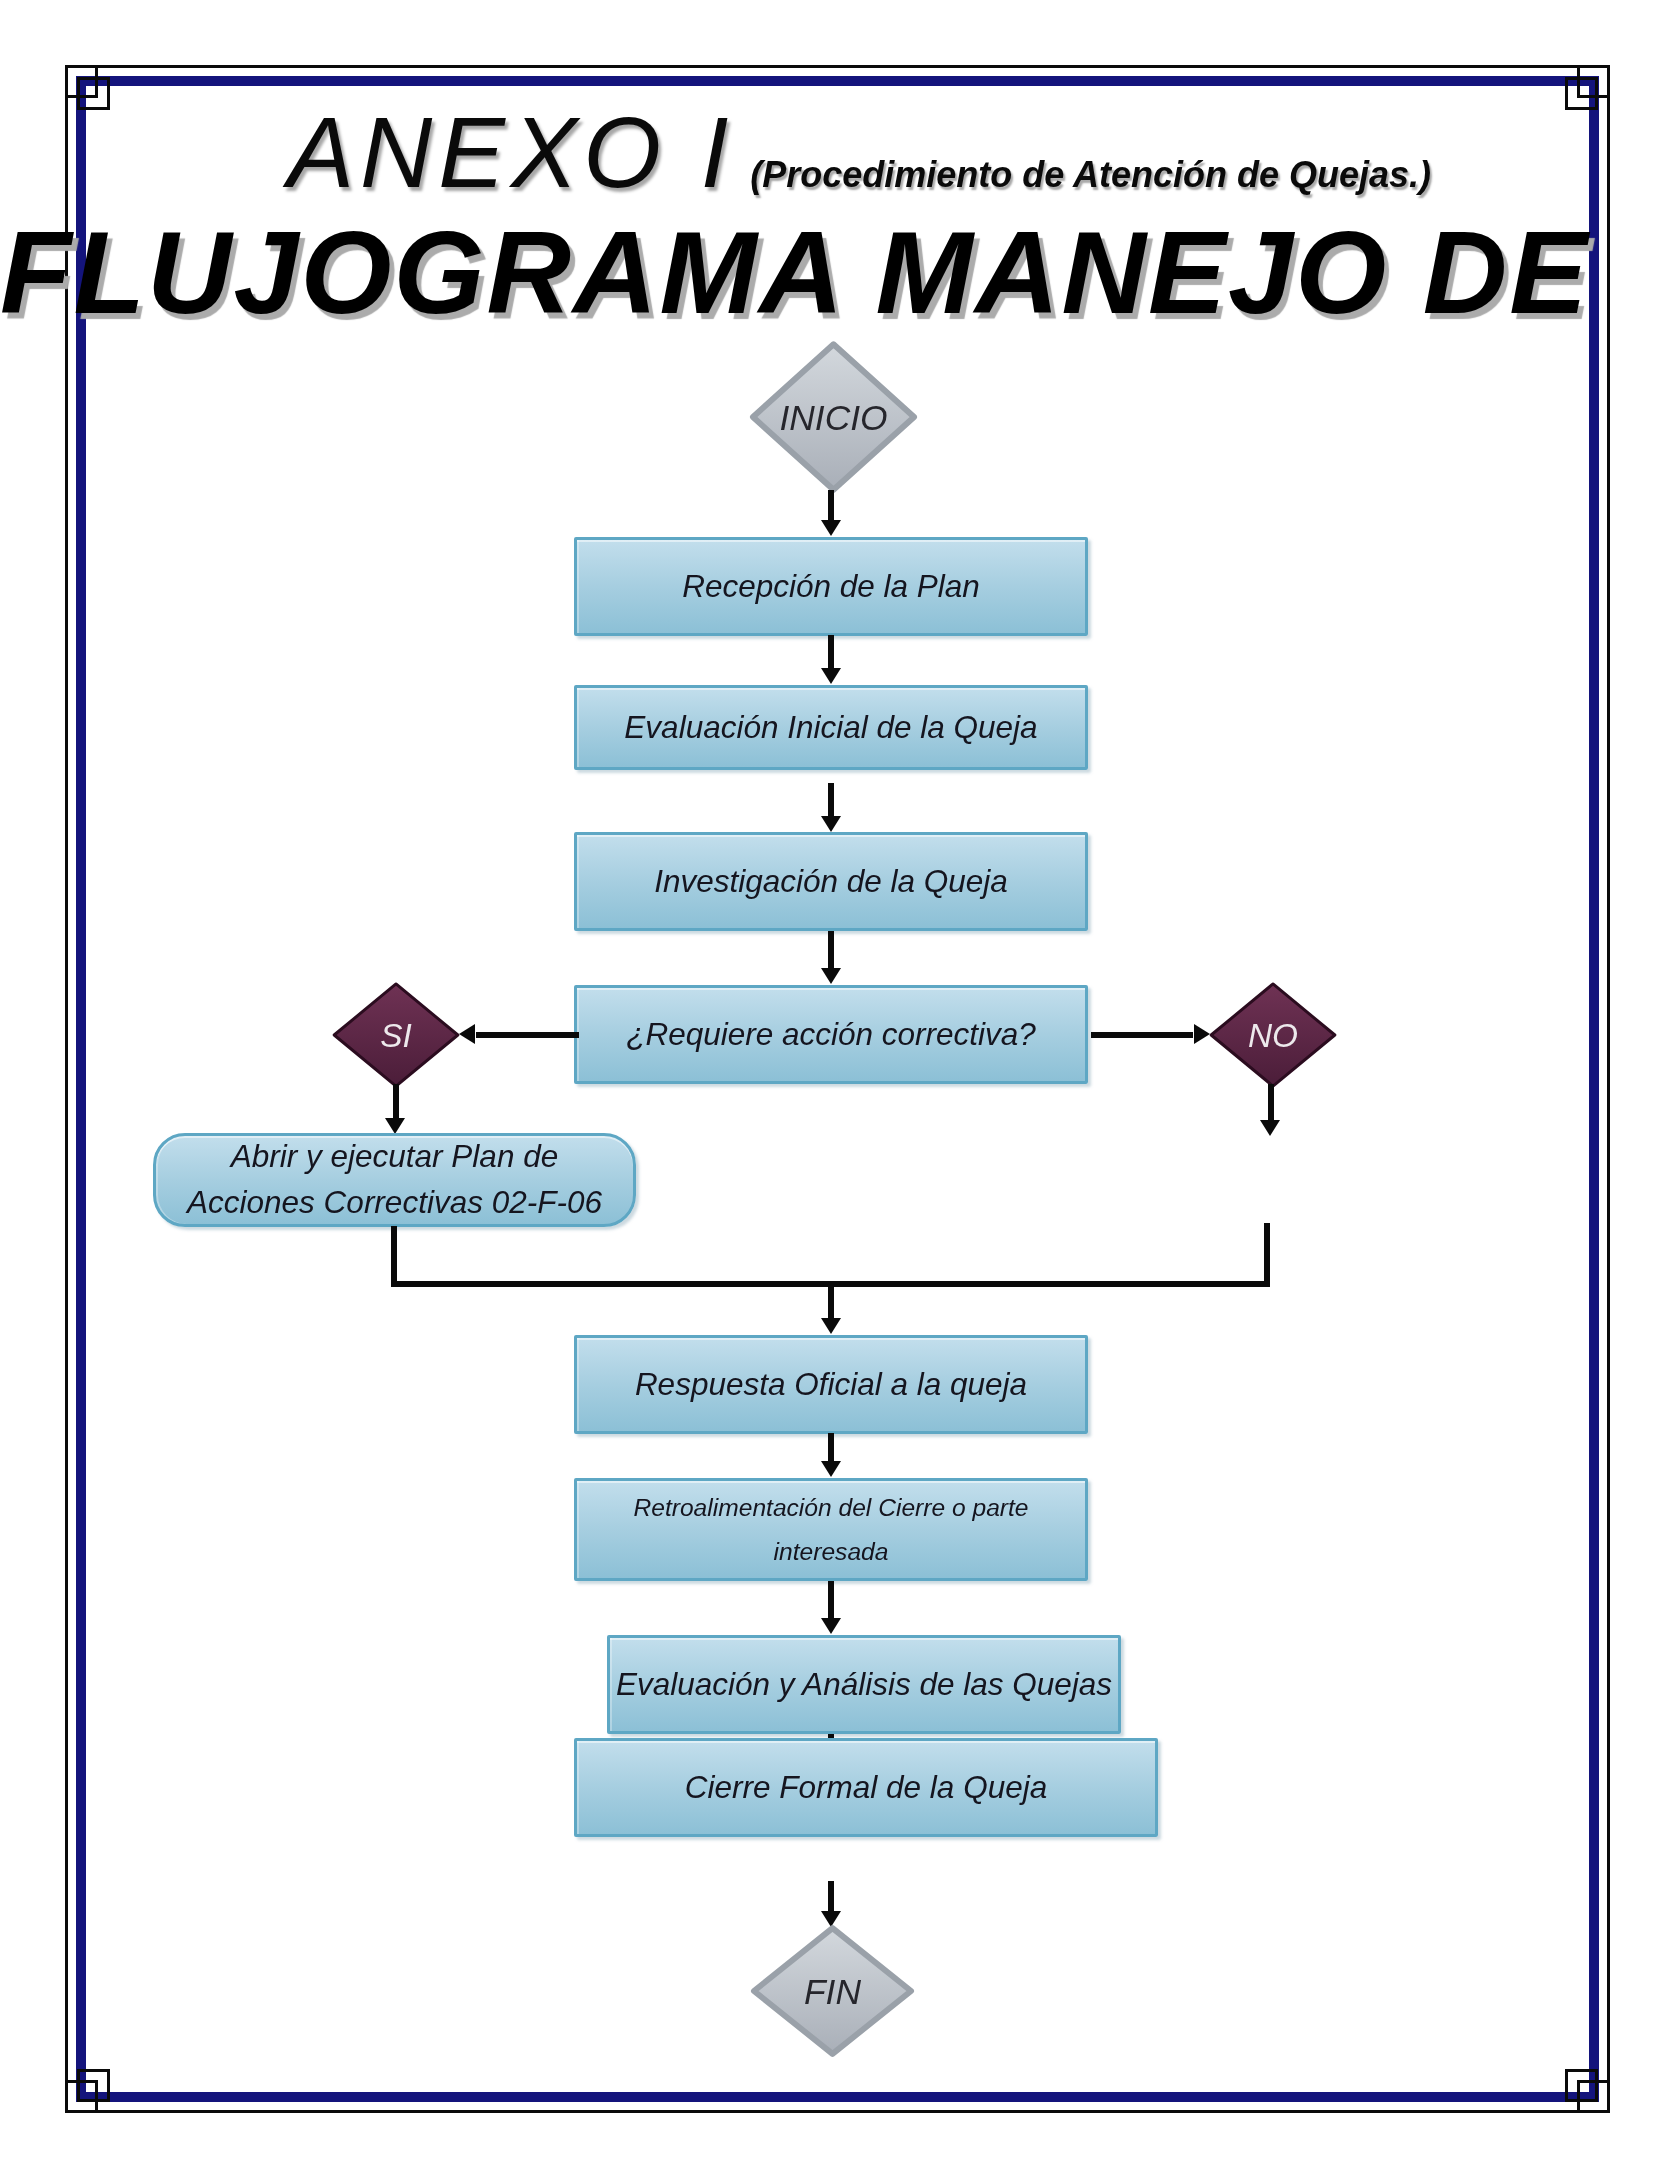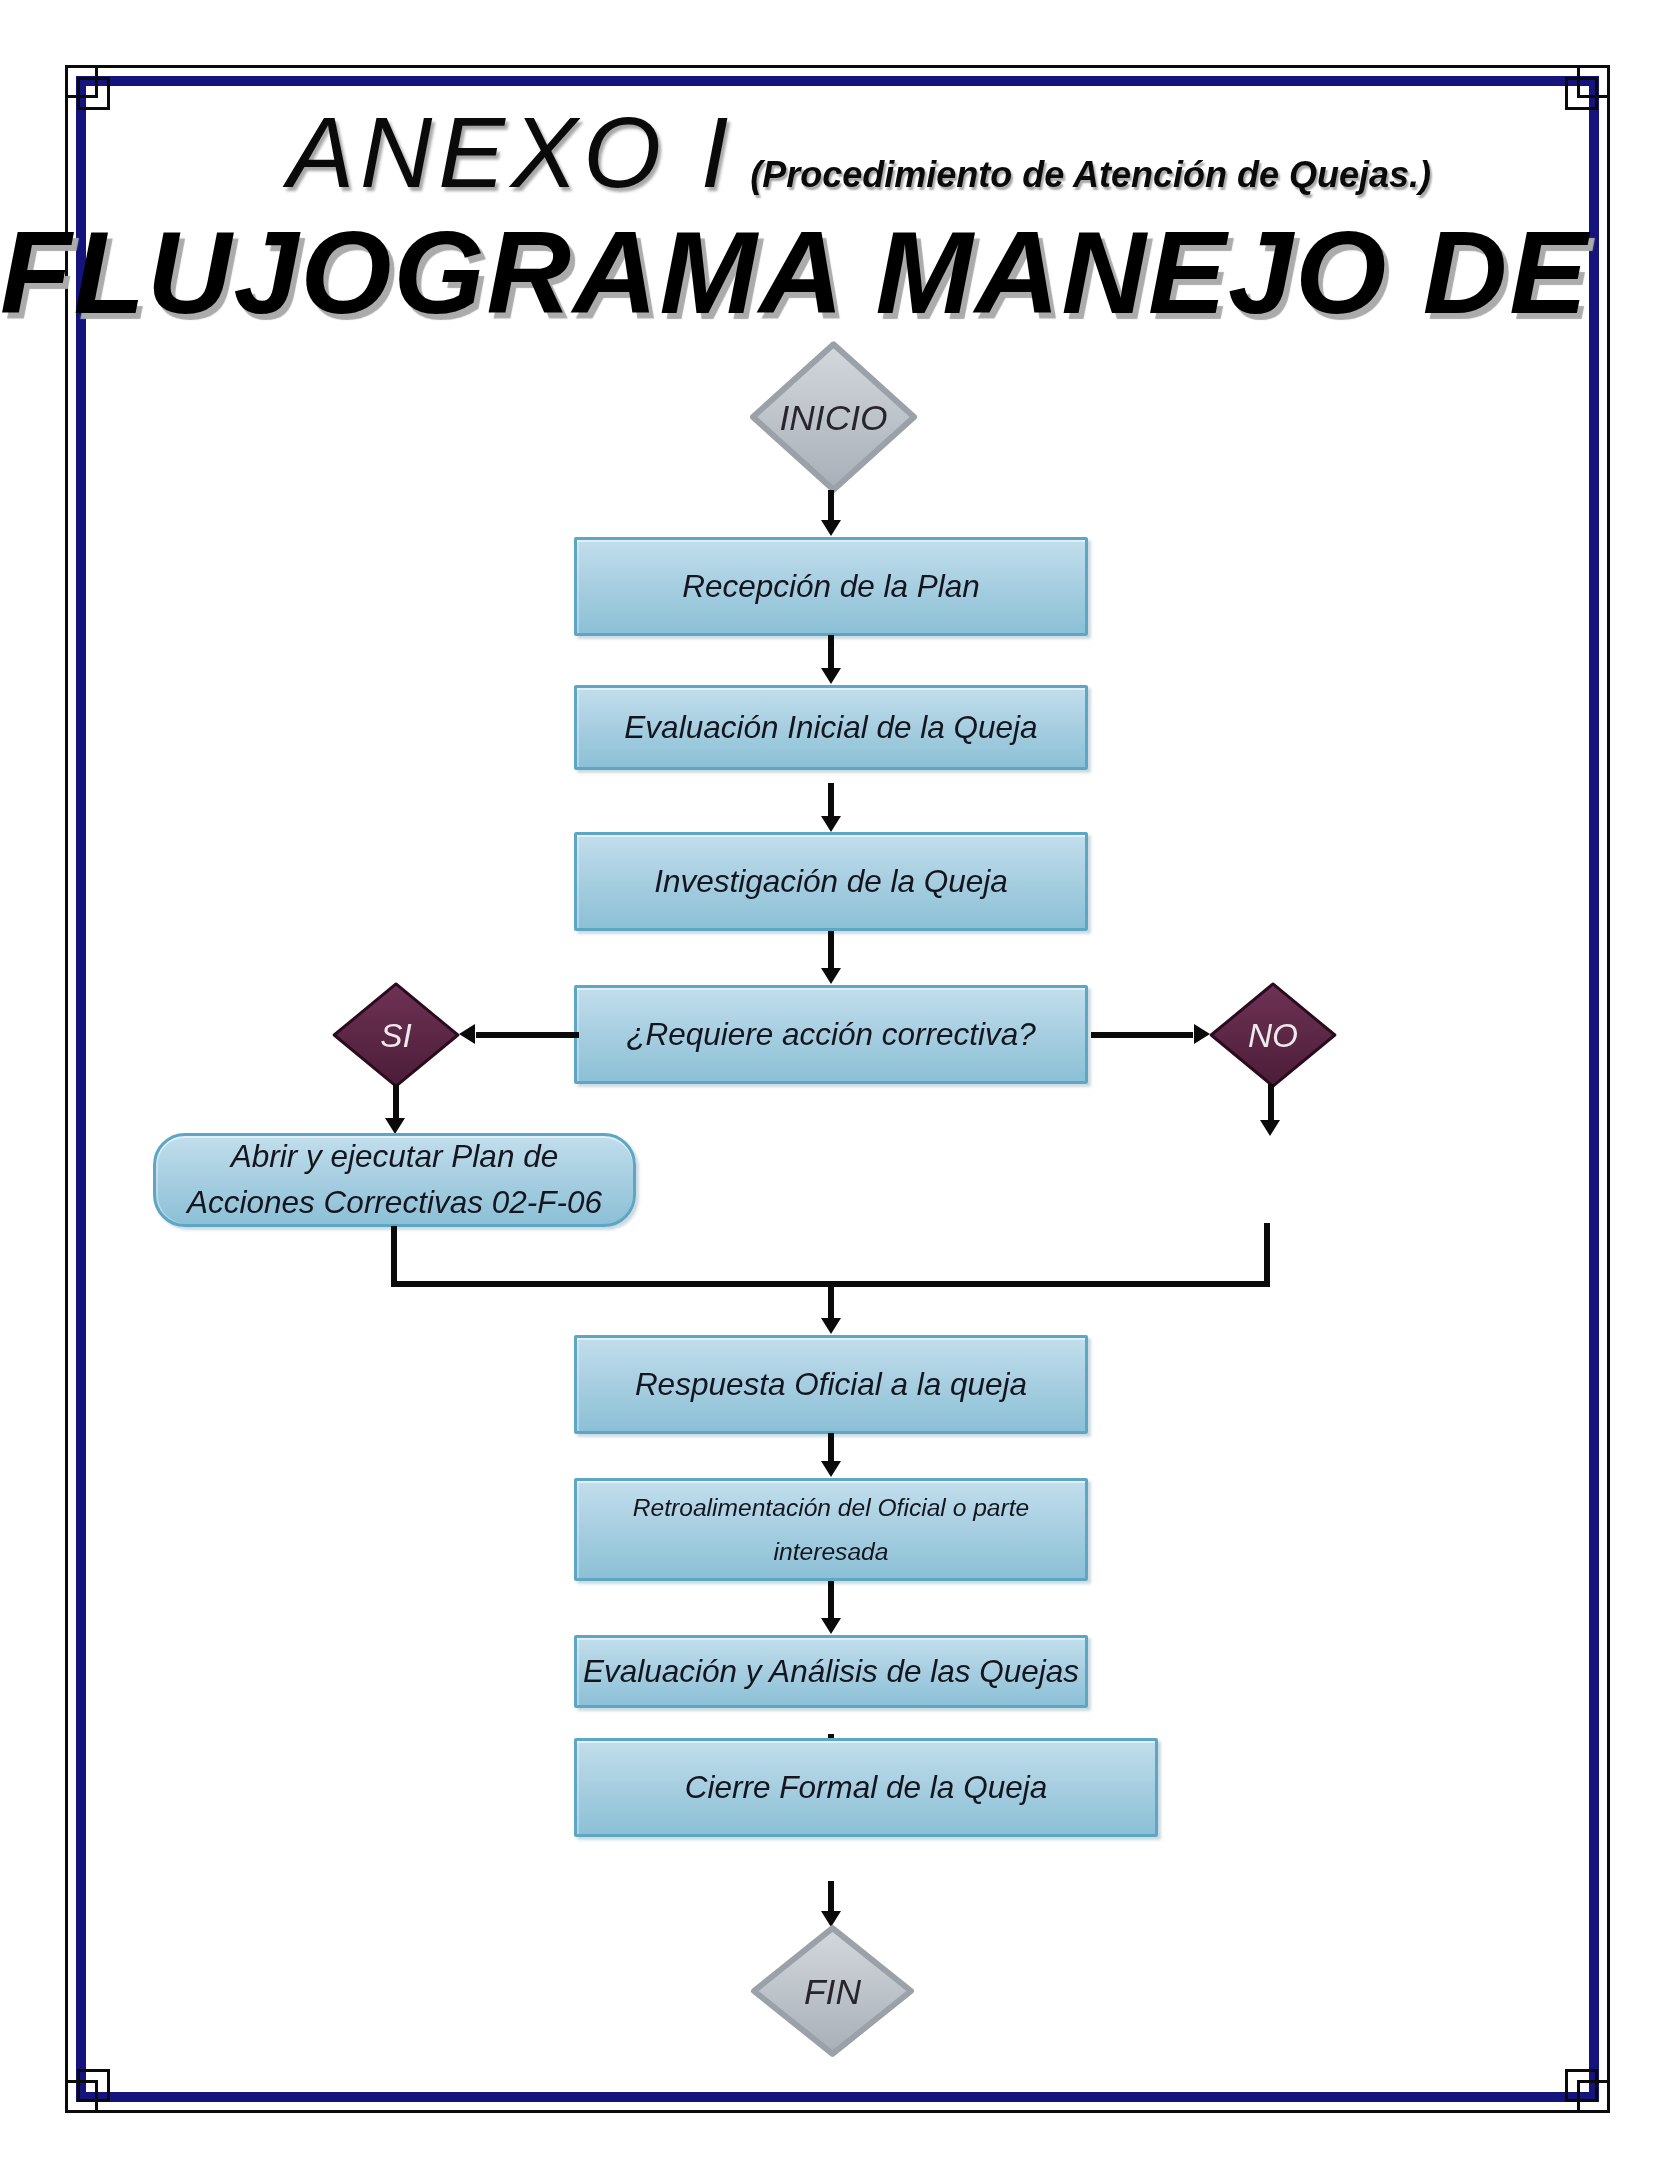--- a/index.html
+++ b/index.html
@@ -145,27 +145,27 @@
   <div class="ad" style="left:821px;top:1318px"></div>
 
   <div class="pbox" style="left:574px;top:1335px;width:514px;height:99px">
     <span>Respuesta Oficial a la queja</span>
   </div>
 
   <div class="vl" style="left:828px;top:1433px;height:27.6px"></div>
   <div class="ad" style="left:821px;top:1461px"></div>
 
   <div class="pbox small" style="left:574px;top:1478px;width:514px;height:103px">
-    <span>Retroalimentación del Oficial o parte interesada</span>
+    <span>Retroalimentación del Cierre o parte interesada</span>
   </div>
 
   <div class="vl" style="left:828px;top:1581px;height:37px"></div>
   <div class="ad" style="left:821px;top:1618px"></div>
 
-  <div class="pbox" style="left:574px;top:1635px;width:514px;height:73px">
+  <div class="pbox" style="left:607px;top:1635px;width:514px;height:99px">
     <span>Evaluación y Análisis de las Quejas</span>
   </div>
 
   <div class="vl" style="left:828px;top:1734px;height:31.5px"></div>
   <div class="ad" style="left:821px;top:1765px"></div>
 
   <div class="pbox" style="left:574px;top:1738px;width:584px;height:99px">
     <span>Cierre Formal de la Queja</span>
   </div>
 

